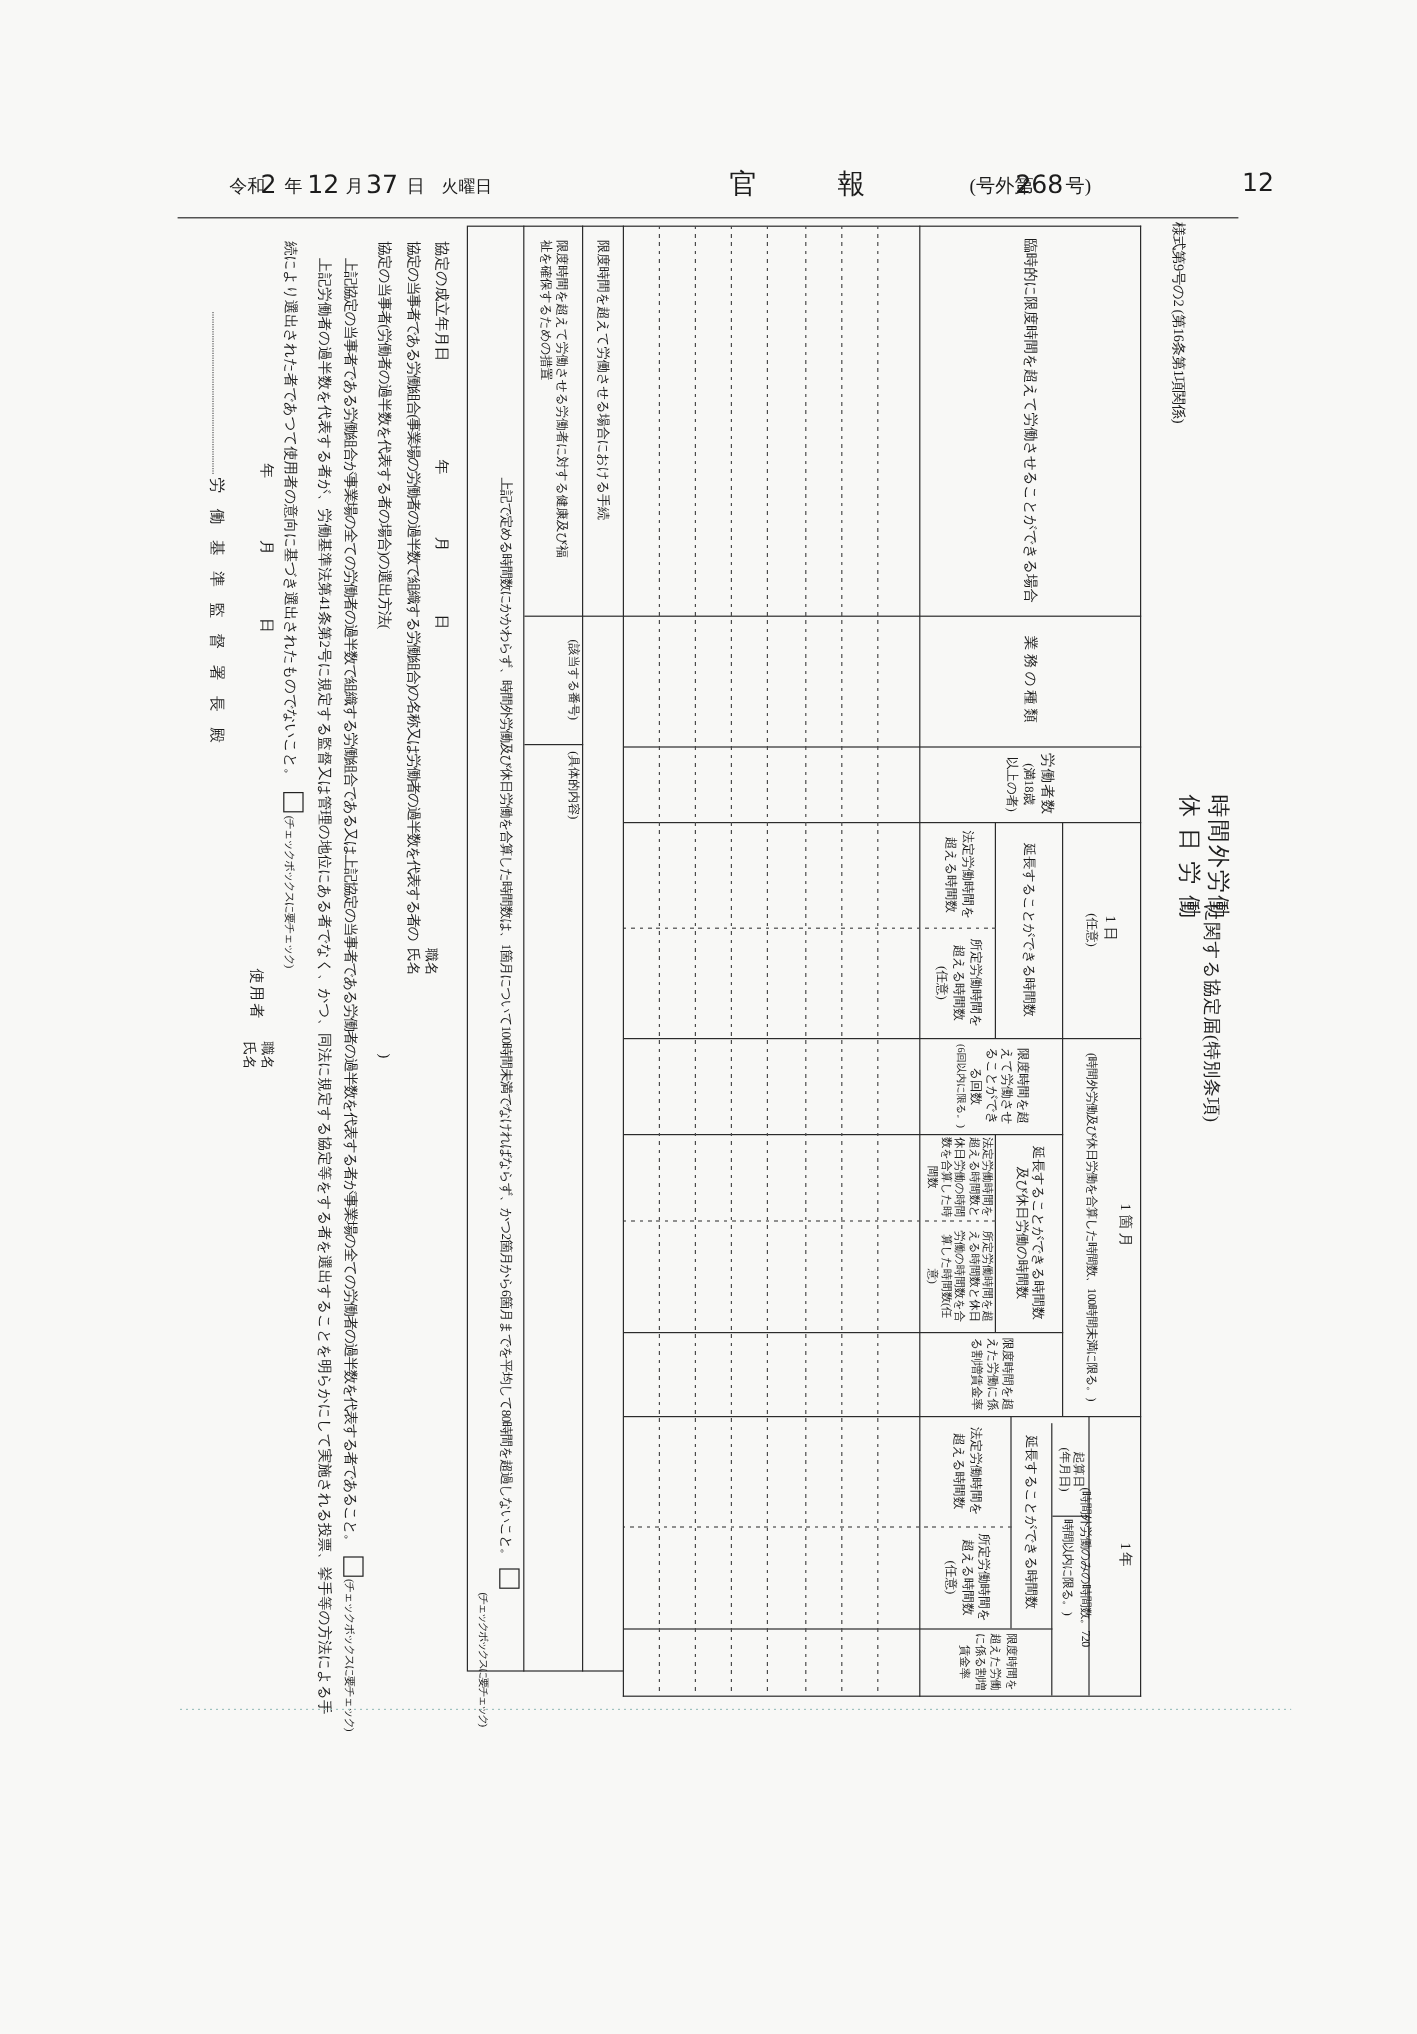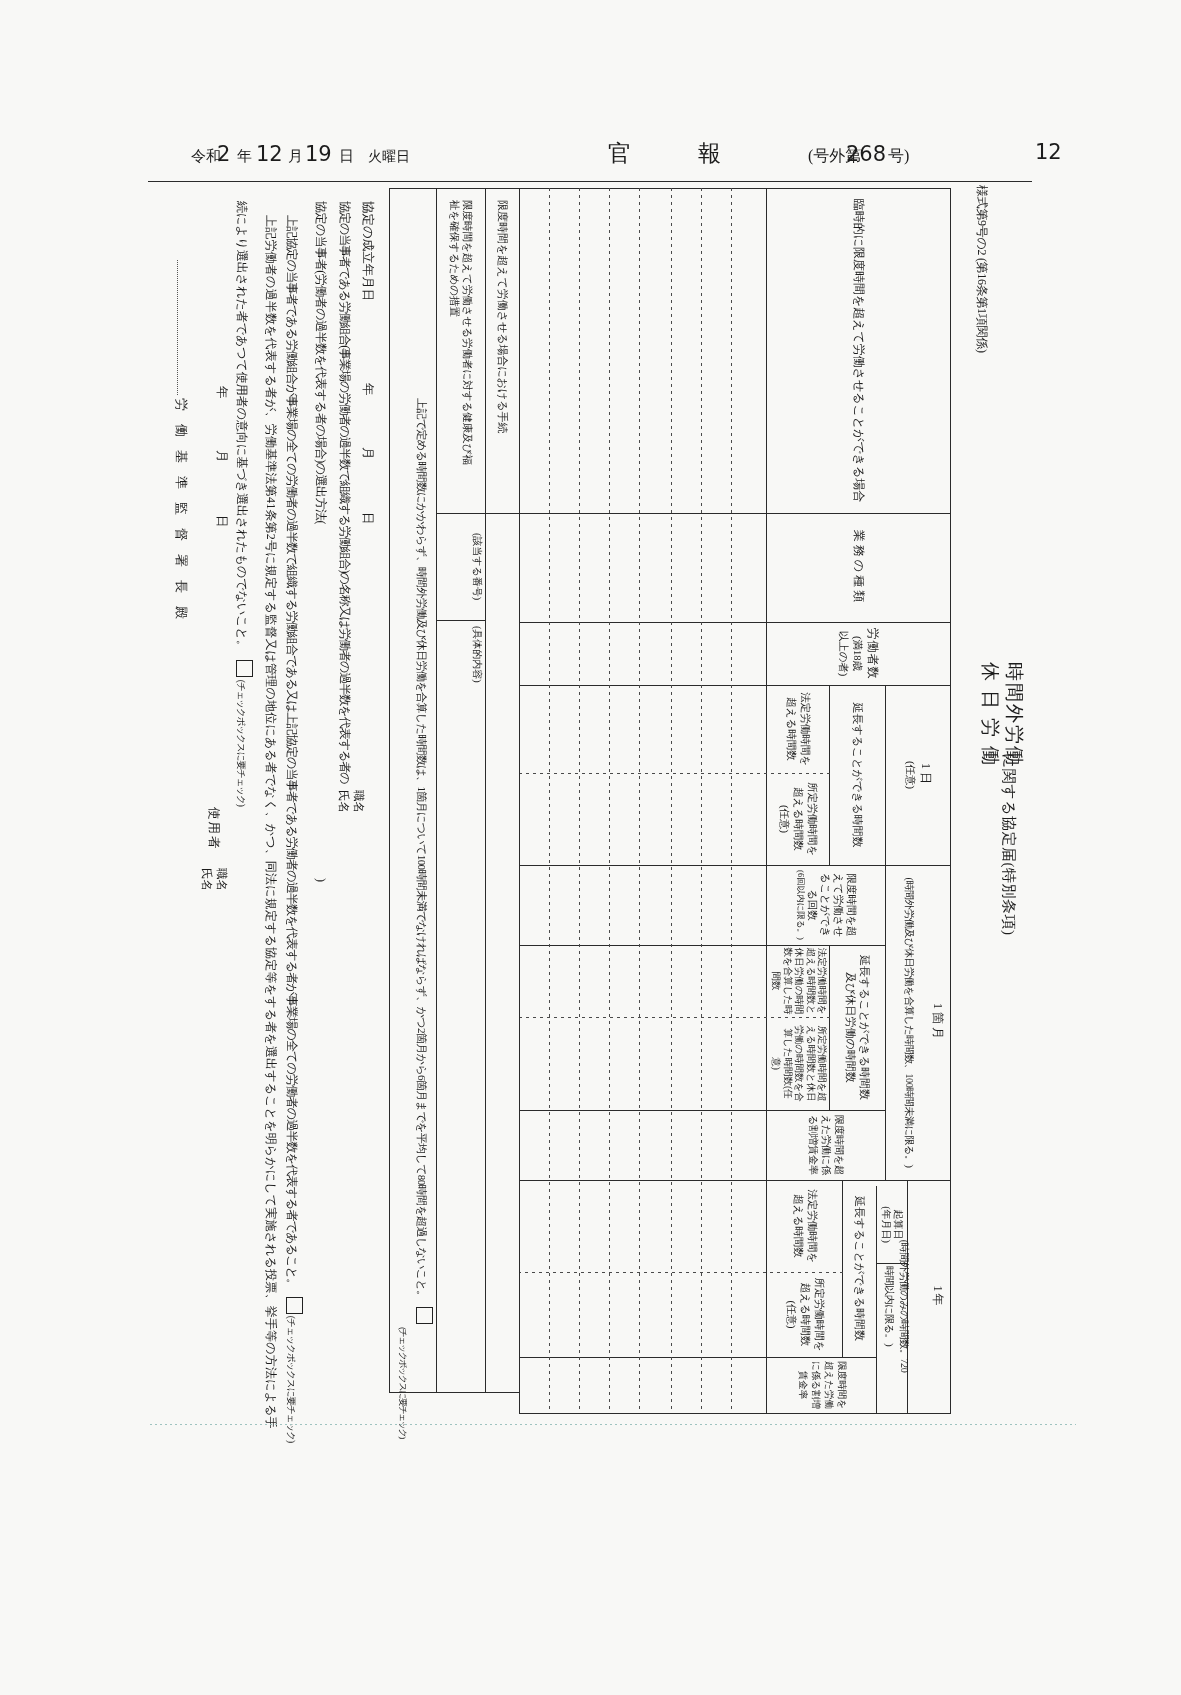--- a/index.html
+++ b/index.html
@@ -26,21 +26,21 @@
 <body>
 
 <div id="page">
 
   <div>
     <span class="tx hdr-k" style="left:191px;top:148px">令和</span>
     <span class="tx hdr-n" style="left:217px;top:142px">2</span>
     <span class="tx hdr-k" style="left:237px;top:148px">年</span>
     <span class="tx hdr-n" style="left:256px;top:142px">12</span>
     <span class="tx hdr-k" style="left:288px;top:148px">月</span>
-    <span class="tx hdr-n" style="left:305px;top:142px">19</span>
+    <span class="tx hdr-n" style="left:305px;top:142px">37</span>
     <span class="tx hdr-k" style="left:339px;top:148px">日</span>
     <span class="tx" style="left:368px;top:149px;font-size:14px">火曜日</span>
     <span class="tx" style="left:608px;top:141px;font-size:23px">官</span>
     <span class="tx" style="left:698px;top:141px;font-size:23px">報</span>
     <span class="tx" style="left:808px;top:147px;font-size:16px">(号外第</span>
     <span class="tx hdr-n" style="left:846px;top:142px">268</span>
     <span class="tx" style="left:888px;top:147px;font-size:16px">号)</span>
     <span class="tx hdr-n" style="left:1035px;top:140px">12</span>
     <div class="sh" style="left:148px;top:181px;width:884px"></div>
   </div>

